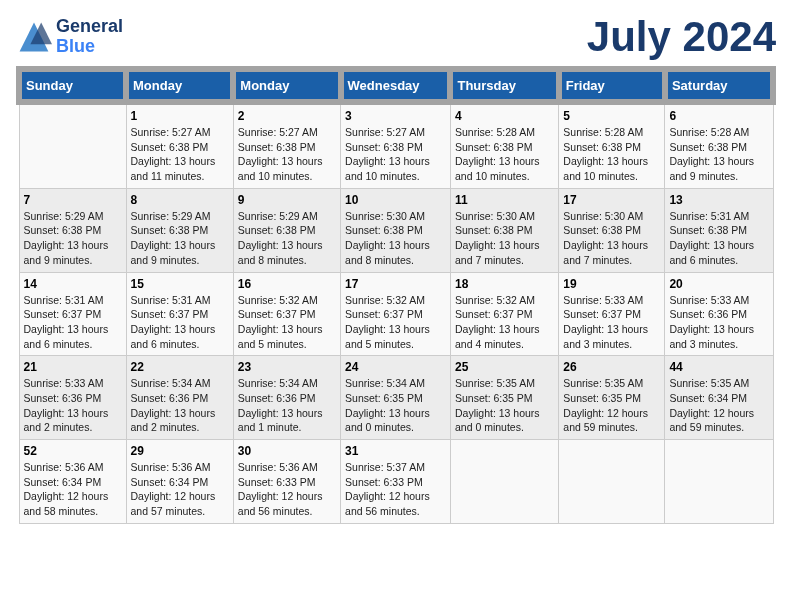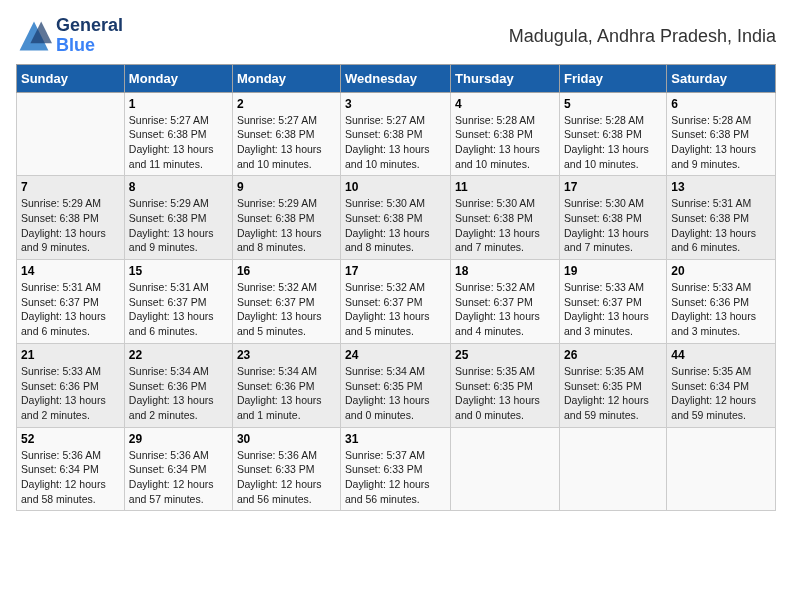--- a/index.html
+++ b/index.html
@@ -50,21 +50,21 @@
       border-collapse: collapse;
       font-size: 11px;
     }
     thead tr th {
       background-color: #1a5fa8;
       color: #fff;
       padding: 6px 4px;
       text-align: left;
       font-size: 13px;
       font-weight: bold;
-      border: 1px solid #a3a3a3;
+      border: 6px solid #a3a3a3;
     }
     tbody tr td {
       border: 1px solid #ccc;
       vertical-align: top;
       padding: 4px 4px;
       width: 113px;
       min-height: 70px;
     }
     tbody tr:nth-child(odd) td {
       background-color: #f9f9f9;
@@ -94,21 +94,21 @@
       <polygon points="28,4 40,28 16,28" fill="#1a3a6b" opacity="0.7"></polygon>
     </svg>
     <div>
       <div class="logo-text">
         <span style="color:#1a3a6b;">General</span><br>
         <span style="color:#3b82f6;">Blue</span>
       </div>
     </div>
   </div>
   <div class="title-block">
-    <div class="location-title">Madugula, Andhra Pradesh, India</div>
+    <div class="month-title">July 2024</div>
   </div>
 </div>
 
 <table>
   <thead>
     <tr>
     <th>Sunday</th>
         <th>Monday</th>
         <th>Monday</th>
         <th>Wednesday</th>

